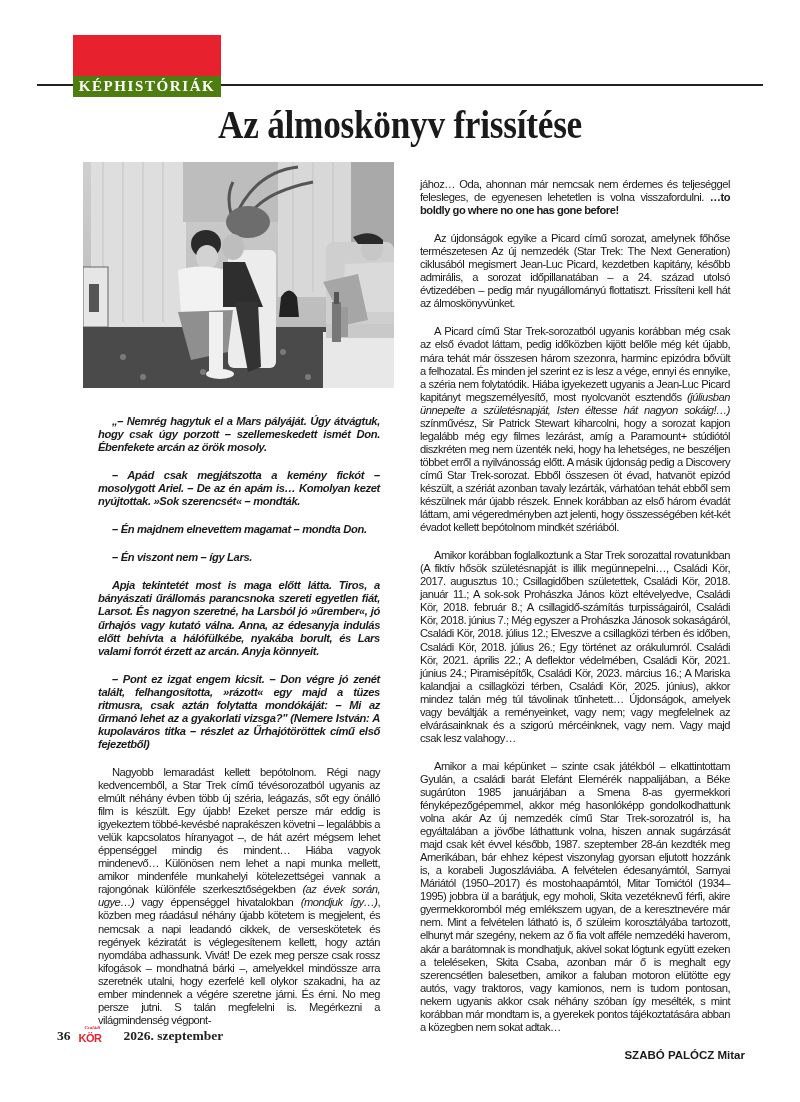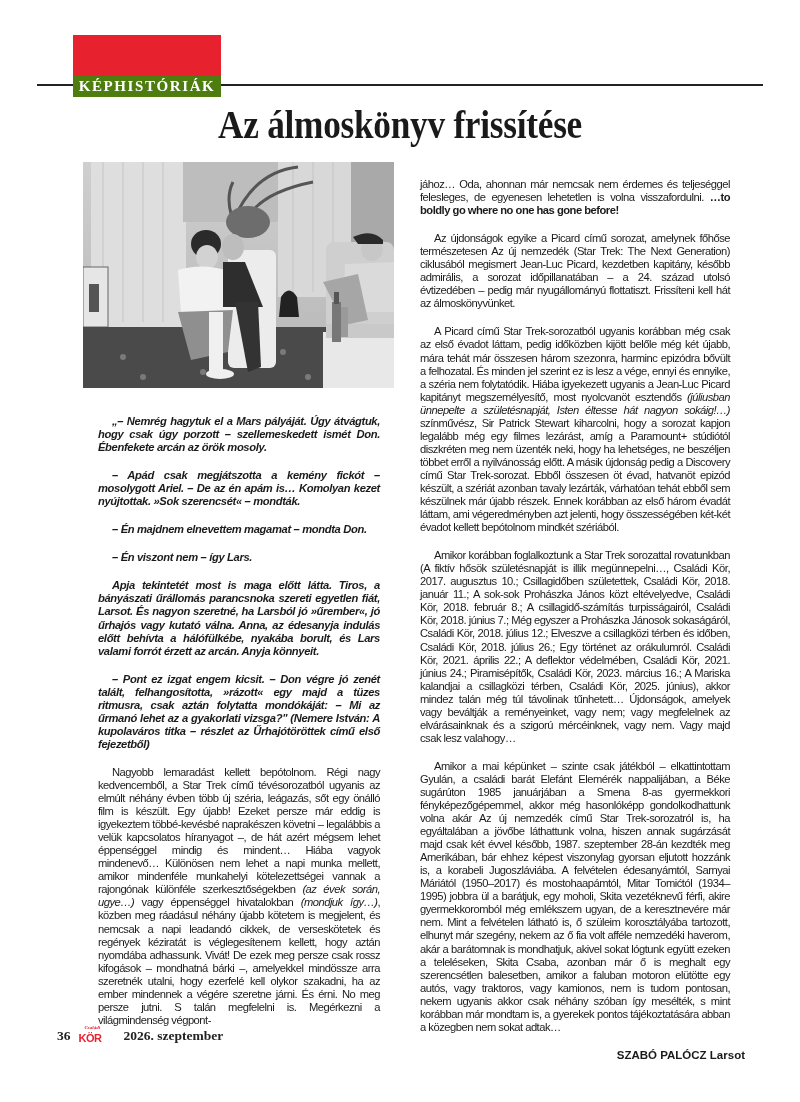--- a/index.html
+++ b/index.html
@@ -113,21 +113,21 @@
   <p class="it tight">– Pont ez izgat engem kicsit. – Don végre jó zenét talált, felhangosította, »rázott« egy majd a tüzes ritmusra, csak aztán folytatta mondókáját: – Mi az űrmanó lehet az a gyakorlati vizsga?" (Nemere István: A kupolaváros titka – részlet az Űrhajótöröttek című első fejezetből)</p>
   <p class="tighter"><span>Nagyobb lemaradást kellett bepótolnom. Régi nagy kedvencemből, a Star Trek című tévésorozatból ugyanis az elmúlt néhány évben több új széria, leágazás, sőt egy önálló film is készült. Egy újabb! Ezeket persze már eddig is igyekeztem többé-kevésbé naprakészen követni – legalábbis a velük kapcsolatos híranyagot –, de hát azért mégsem lehet éppenséggel mindig és mindent… Hiába vagyok mindenevő… Különösen nem lehet a napi munka mellett, amikor mindenféle munkahelyi kötelezettségei vannak a rajongónak különféle szerkesztőségekben </span><span class="it">(az évek során, ugye…)</span><span> vagy éppenséggel hivatalokban </span><span class="it">(mondjuk így…)</span><span>, közben meg ráadásul néhány újabb kötetem is megjelent, és nemcsak a napi leadandó cikkek, de verseskötetek és regények kéziratát is véglegesítenem kellett, hogy aztán nyomdába adhassunk. Vivát! De ezek meg persze csak rossz kifogások – mondhatná bárki –, amelyekkel mindössze arra szeretnék utalni, hogy ezerfelé kell olykor szakadni, ha az ember mindennek a végére szeretne járni. És érni. No meg persze jutni. S talán megfelelni is. Megérkezni a világmindenség végpont-</span></p>
 </div>
 
 <div class="col col-right">
   <p class="noindent tighter"><span>jához… Oda, ahonnan már nemcsak nem érdemes és teljeséggel felesleges, de egyenesen lehetetlen is volna visszafordulni. </span><span class="b">…to boldly go where no one has gone before!</span></p>
   <p class="tighter">Az újdonságok egyike a Picard című sorozat, amelynek főhőse természetesen Az új nemzedék (Star Trek: The Next Generation) ciklusából megismert Jean-Luc Picard, kezdetben kapitány, később admirális, a sorozat időpillanatában – a 24. század utolsó évtizedében – pedig már nyugállományú flottatiszt. Frissíteni kell hát az álmoskönyvünket.</p>
   <p class="tighter"><span>A Picard című Star Trek-sorozatból ugyanis korábban még csak az első évadot láttam, pedig időközben kijött belőle még két újabb, mára tehát már összesen három szezonra, harminc epizódra bővült a felhozatal. És minden jel szerint ez is lesz a vége, ennyi és ennyike, a széria nem folytatódik. Hiába igyekezett ugyanis a Jean-Luc Picard kapitányt megszemélyesítő, most nyolcvanöt esztendős </span><span class="it">(júliusban ünnepelte a születésnapját, Isten éltesse hát nagyon sokáig!…)</span><span> színművész, Sir Patrick Stewart kiharcolni, hogy a sorozat kapjon legalább még egy filmes lezárást, amíg a Paramount+ stúdiótól diszkréten meg nem üzenték neki, hogy ha lehetséges, ne beszéljen többet erről a nyilvánosság előtt. A másik újdonság pedig a Discovery című Star Trek-sorozat. Ebből összesen öt évad, hatvanöt epizód készült, a szériát azonban tavaly lezárták, várhatóan tehát ebből sem készülnek már újabb részek. Ennek korábban az első három évadát láttam, ami végeredményben azt jelenti, hogy összességében két-két évadot kellett bepótolnom mindkét szériából.</span></p>
   <p class="tighter">Amikor korábban foglalkoztunk a Star Trek sorozattal rovatunkban (A fiktív hősök születésnapját is illik megünnepelni…, Családi Kör, 2017. augusztus 10.; Csillagidőben születettek, Családi Kör, 2018. január 11.; A sok-sok Prohászka János közt eltévelyedve, Családi Kör, 2018. február 8.; A csillagidő-számítás turpisságairól, Családi Kör, 2018. június 7.; Még egyszer a Prohászka Jánosok sokaságáról, Családi Kör, 2018. július 12.; Elveszve a csillagközi térben és időben, Családi Kör, 2018. július 26.; Egy történet az orákulumról. Családi Kör, 2021. április 22.; A deflektor védelmében, Családi Kör, 2021. június 24.; Piramisépítők, Családi Kör, 2023. március 16.; A Mariska kalandjai a csillagközi térben, Családi Kör, 2025. június), akkor mindez talán még túl távolinak tűnhetett… Újdonságok, amelyek vagy beváltják a reményeinket, vagy nem; vagy megfelelnek az elvárásainknak és a szigorú mércéinknek, vagy nem. Vagy majd csak lesz valahogy…</p>
   <p class="tighter">Amikor a mai képünket – szinte csak játékból – elkattintottam Gyulán, a családi barát Elefánt Elemérék nappalijában, a Béke sugárúton 1985 januárjában a Smena 8-as gyermekkori fényképezőgépemmel, akkor még hasonlóképp gondolkodhattunk volna akár Az új nemzedék című Star Trek-sorozatról is, ha egyáltalában a jövőbe láthattunk volna, hiszen annak sugárzását majd csak két évvel később, 1987. szeptember 28-án kezdték meg Amerikában, bár ehhez képest viszonylag gyorsan eljutott hozzánk is, a korabeli Jugoszláviába. A felvételen édesanyámtól, Sarnyai Máriától (1950–2017) és mostohaapámtól, Mitar Tomićtól (1934–1995) jobbra ül a barátjuk, egy moholi, Skita vezetéknevű férfi, akire gyermekkoromból még emlékszem ugyan, de a keresztnevére már nem. Mint a felvételen látható is, ő szüleim korosztályába tartozott, elhunyt már szegény, nekem az ő fia volt afféle nemzedéki haverom, akár a barátomnak is mondhatjuk, akivel sokat lógtunk együtt ezeken a teleléseken, Skita Csaba, azonban már ő is meghalt egy szerencsétlen balesetben, amikor a faluban motoron elütötte egy autós, vagy traktoros, vagy kamionos, nem is tudom pontosan, nekem ugyanis akkor csak néhány szóban így mesélték, s mint korábban már mondtam is, a gyerekek pontos tájékoztatására abban a közegben nem sokat adtak…</p>
-  <div class="signature">SZABÓ PALÓCZ Larsot</div>
+  <div class="signature">SZABÓ PALÓCZ Mitar</div>
 </div>
 
 <div class="footer">
   <span class="pg">36</span>
   <span class="logo">
     <span class="small">Családi</span>
     <span class="word">KÖR</span>
   </span>
   <span>2026. szeptember</span>
 </div>

